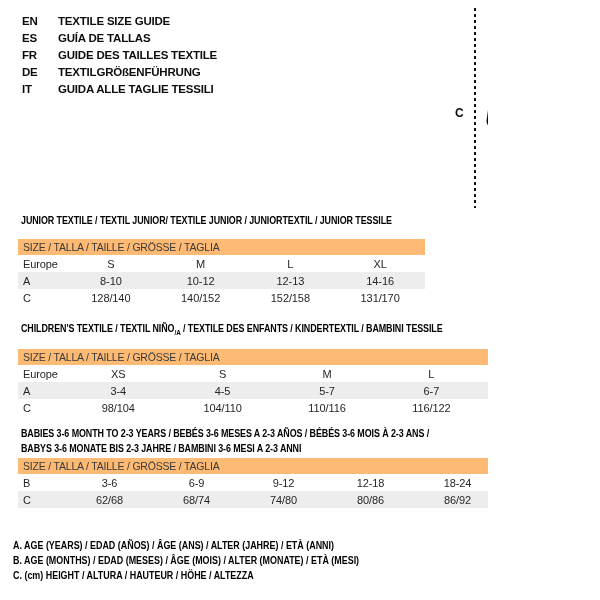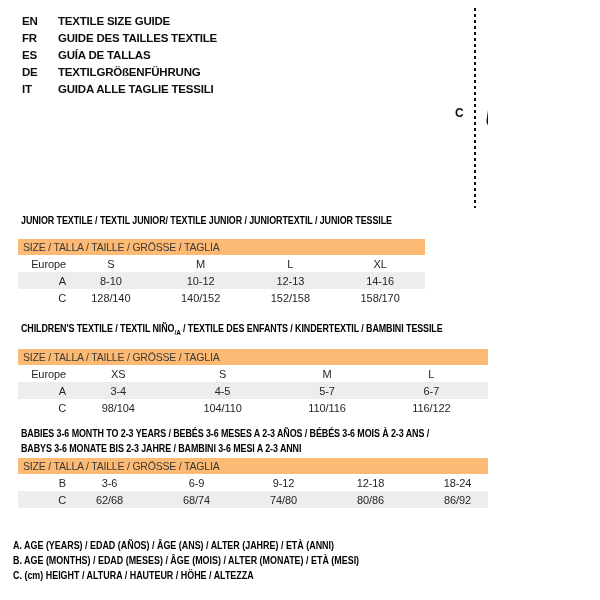--- a/index.html
+++ b/index.html
@@ -32,41 +32,41 @@
 
   
   .szt { position:absolute; border-collapse:collapse; table-layout:fixed; font-size:11px; color:#262626; }
   .t1 { left:18px; top:239px; width:407px; }
   .t2 { left:18px; top:349px; width:570px; }
   .t3 { left:18px; top:458px; width:570px; }
   col.cl { width:48px; }
   .szt th.bar { background:#fdba74; color:#3a3a3a; font-weight:normal; text-align:left;
                 font-size:10.5px; height:16px; padding:0 0 0 5px; letter-spacing:-0.2px; white-space:nowrap; }
   .szt td { height:17px; text-align:center; padding:0; letter-spacing:-0.1px; }
-  .szt td.lbl { text-align:right; padding-left:5px; }
+  .szt td.lbl { text-align:left; padding-left:5px; }
   .szt tr.alt { background:#ededed; }
 
   
   .notes { position:absolute; left:13px; top:538px; }
   .note { font-size:10.5px; font-weight:bold; color:#000; line-height:15.2px; white-space:nowrap; }
 </style>
 </head>
 <body>
 
 <div class="page">
 
   <div class="langs">
     <div class="lang-row">
       <span class="code">EN</span><span class="lname">TEXTILE SIZE GUIDE</span>
     </div>
     <div class="lang-row">
+      <span class="code">ES</span><span class="lname">GUÍA DE TALLAS</span>
+    </div>
+    <div class="lang-row">
       <span class="code">FR</span><span class="lname">GUIDE DES TAILLES TEXTILE</span>
-    </div>
-    <div class="lang-row">
-      <span class="code">ES</span><span class="lname">GUÍA DE TALLAS</span>
     </div>
     <div class="lang-row">
       <span class="code">DE</span><span class="lname">TEXTILGRÖßENFÜHRUNG</span>
     </div>
     <div class="lang-row">
       <span class="code">IT</span><span class="lname">GUIDA ALLE TAGLIE TESSILI</span>
     </div>
   </div>
 
   <div class="figure">
@@ -113,21 +113,21 @@
         <td>8-10</td>
         <td>10-12</td>
         <td>12-13</td>
         <td>14-16</td>
       </tr>
       <tr>
         <td class="lbl">C</td>
         <td>128/140</td>
         <td>140/152</td>
         <td>152/158</td>
-        <td>158/170</td>
+        <td>131/170</td>
       </tr>
     </tbody>
   </table>
 
   <h2 class="title t2t cond"><span>CHILDREN'S TEXTILE / TEXTIL NIÑO</span><sub class="szsub">/A</sub><span> / TEXTILE DES ENFANTS / KINDERTEXTIL / BAMBINI TESSILE</span></h2>
   <table class="szt t2">
     <colgroup>
         <col class="cl">
         <col>
         <col>

